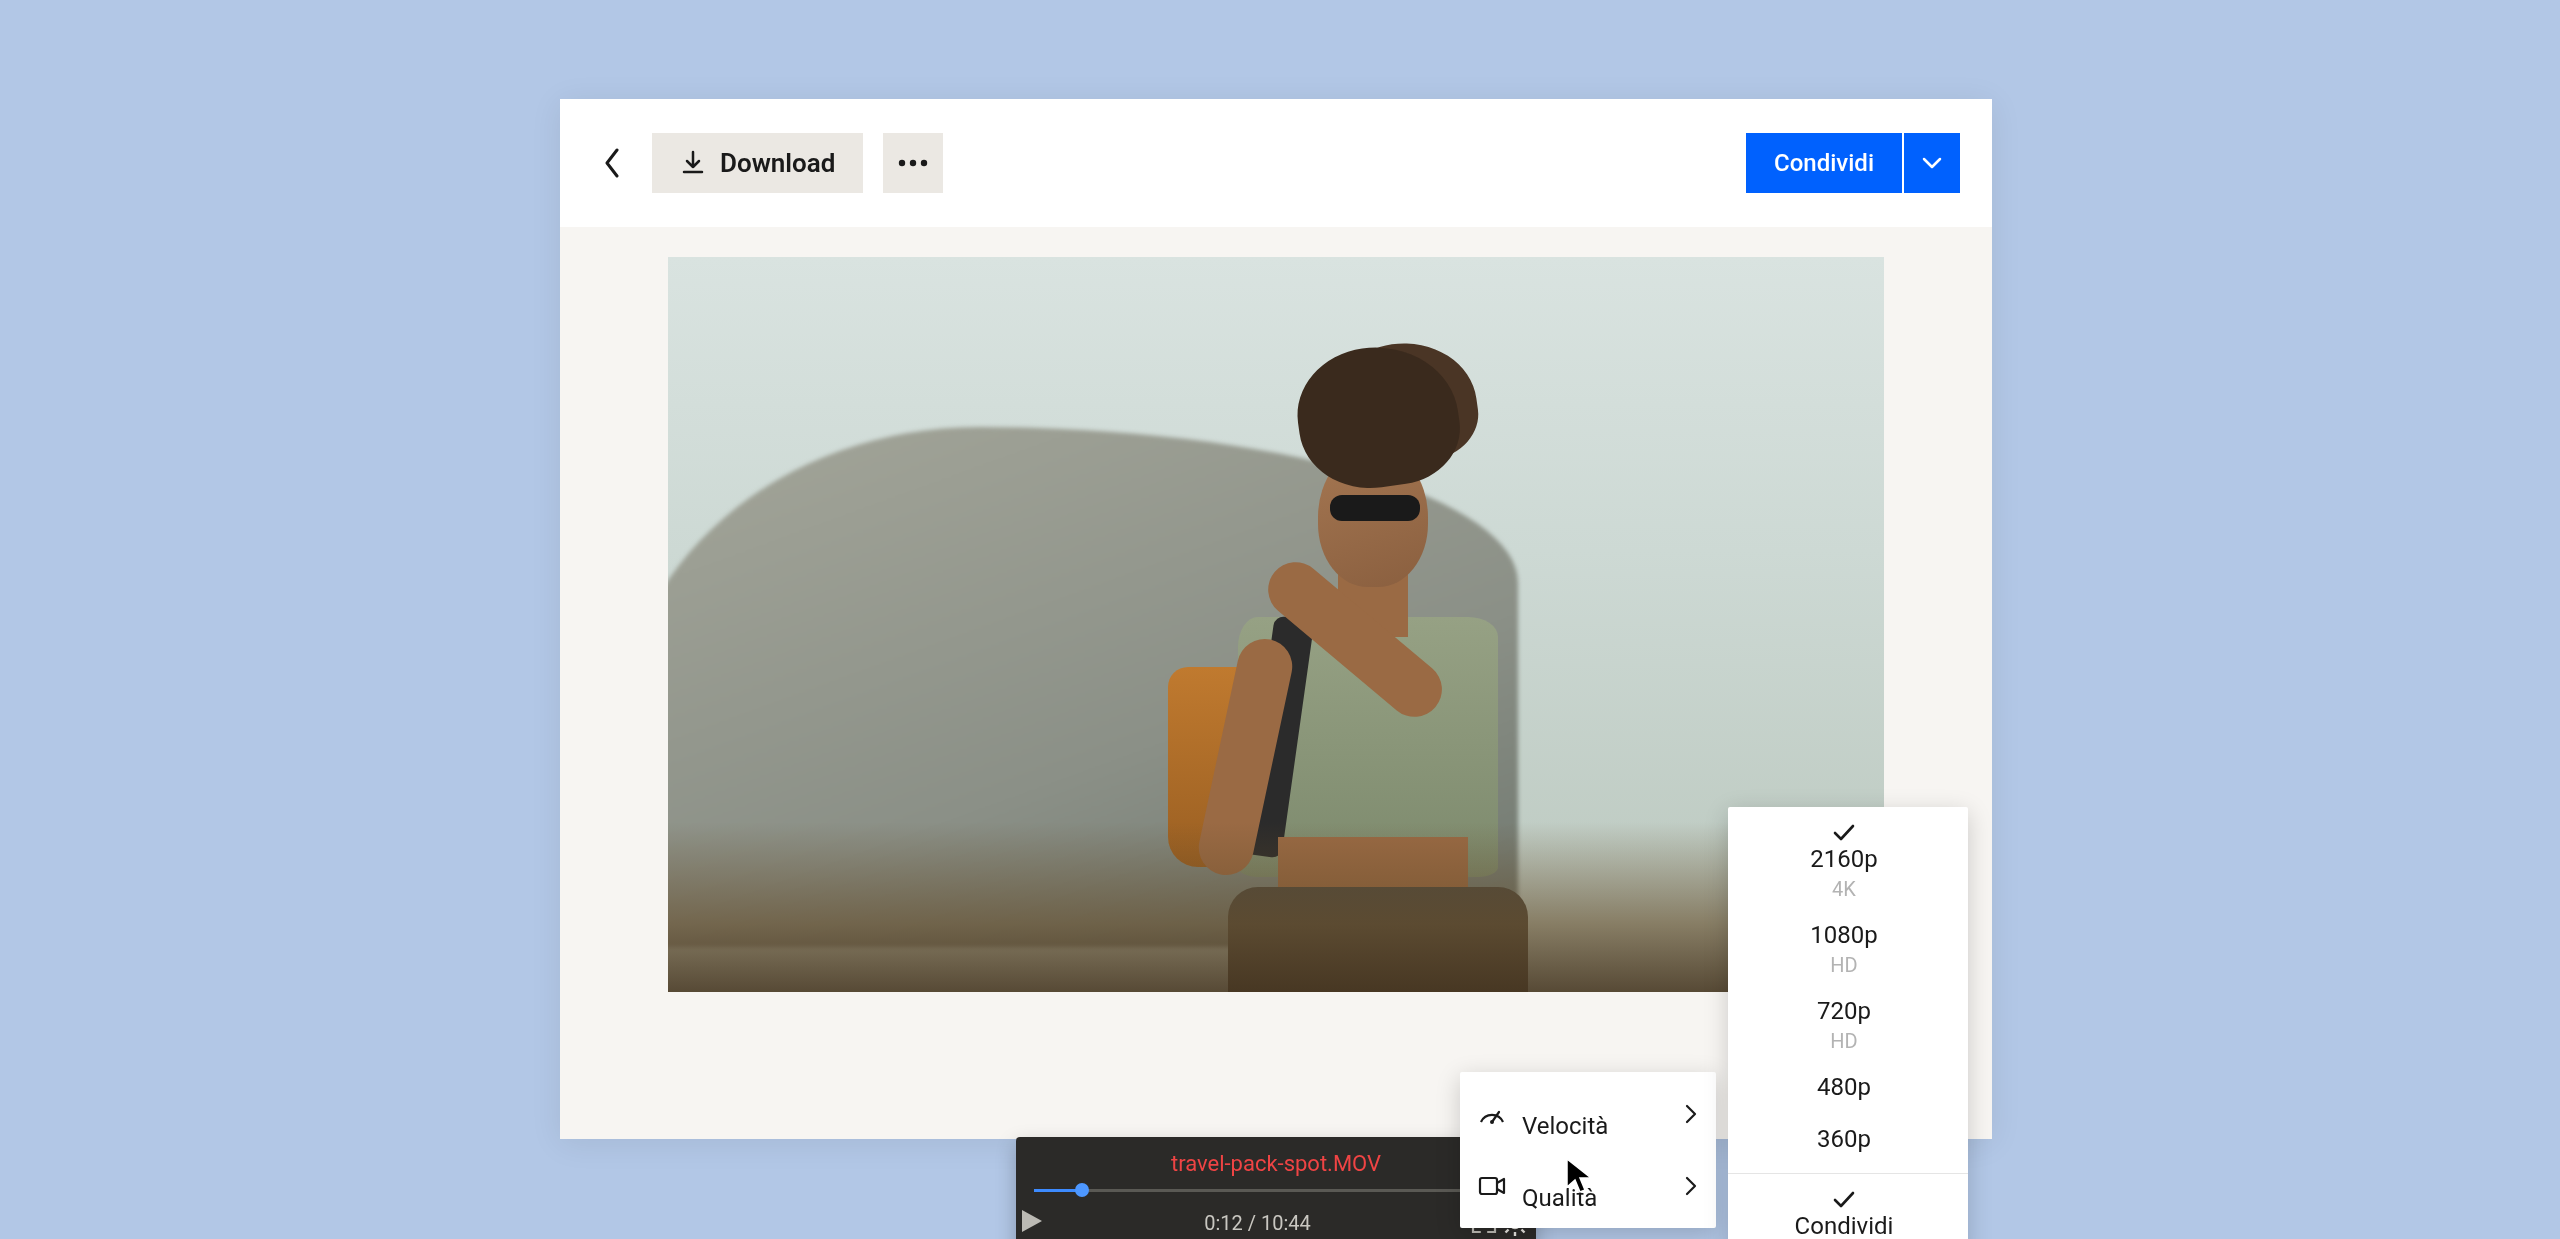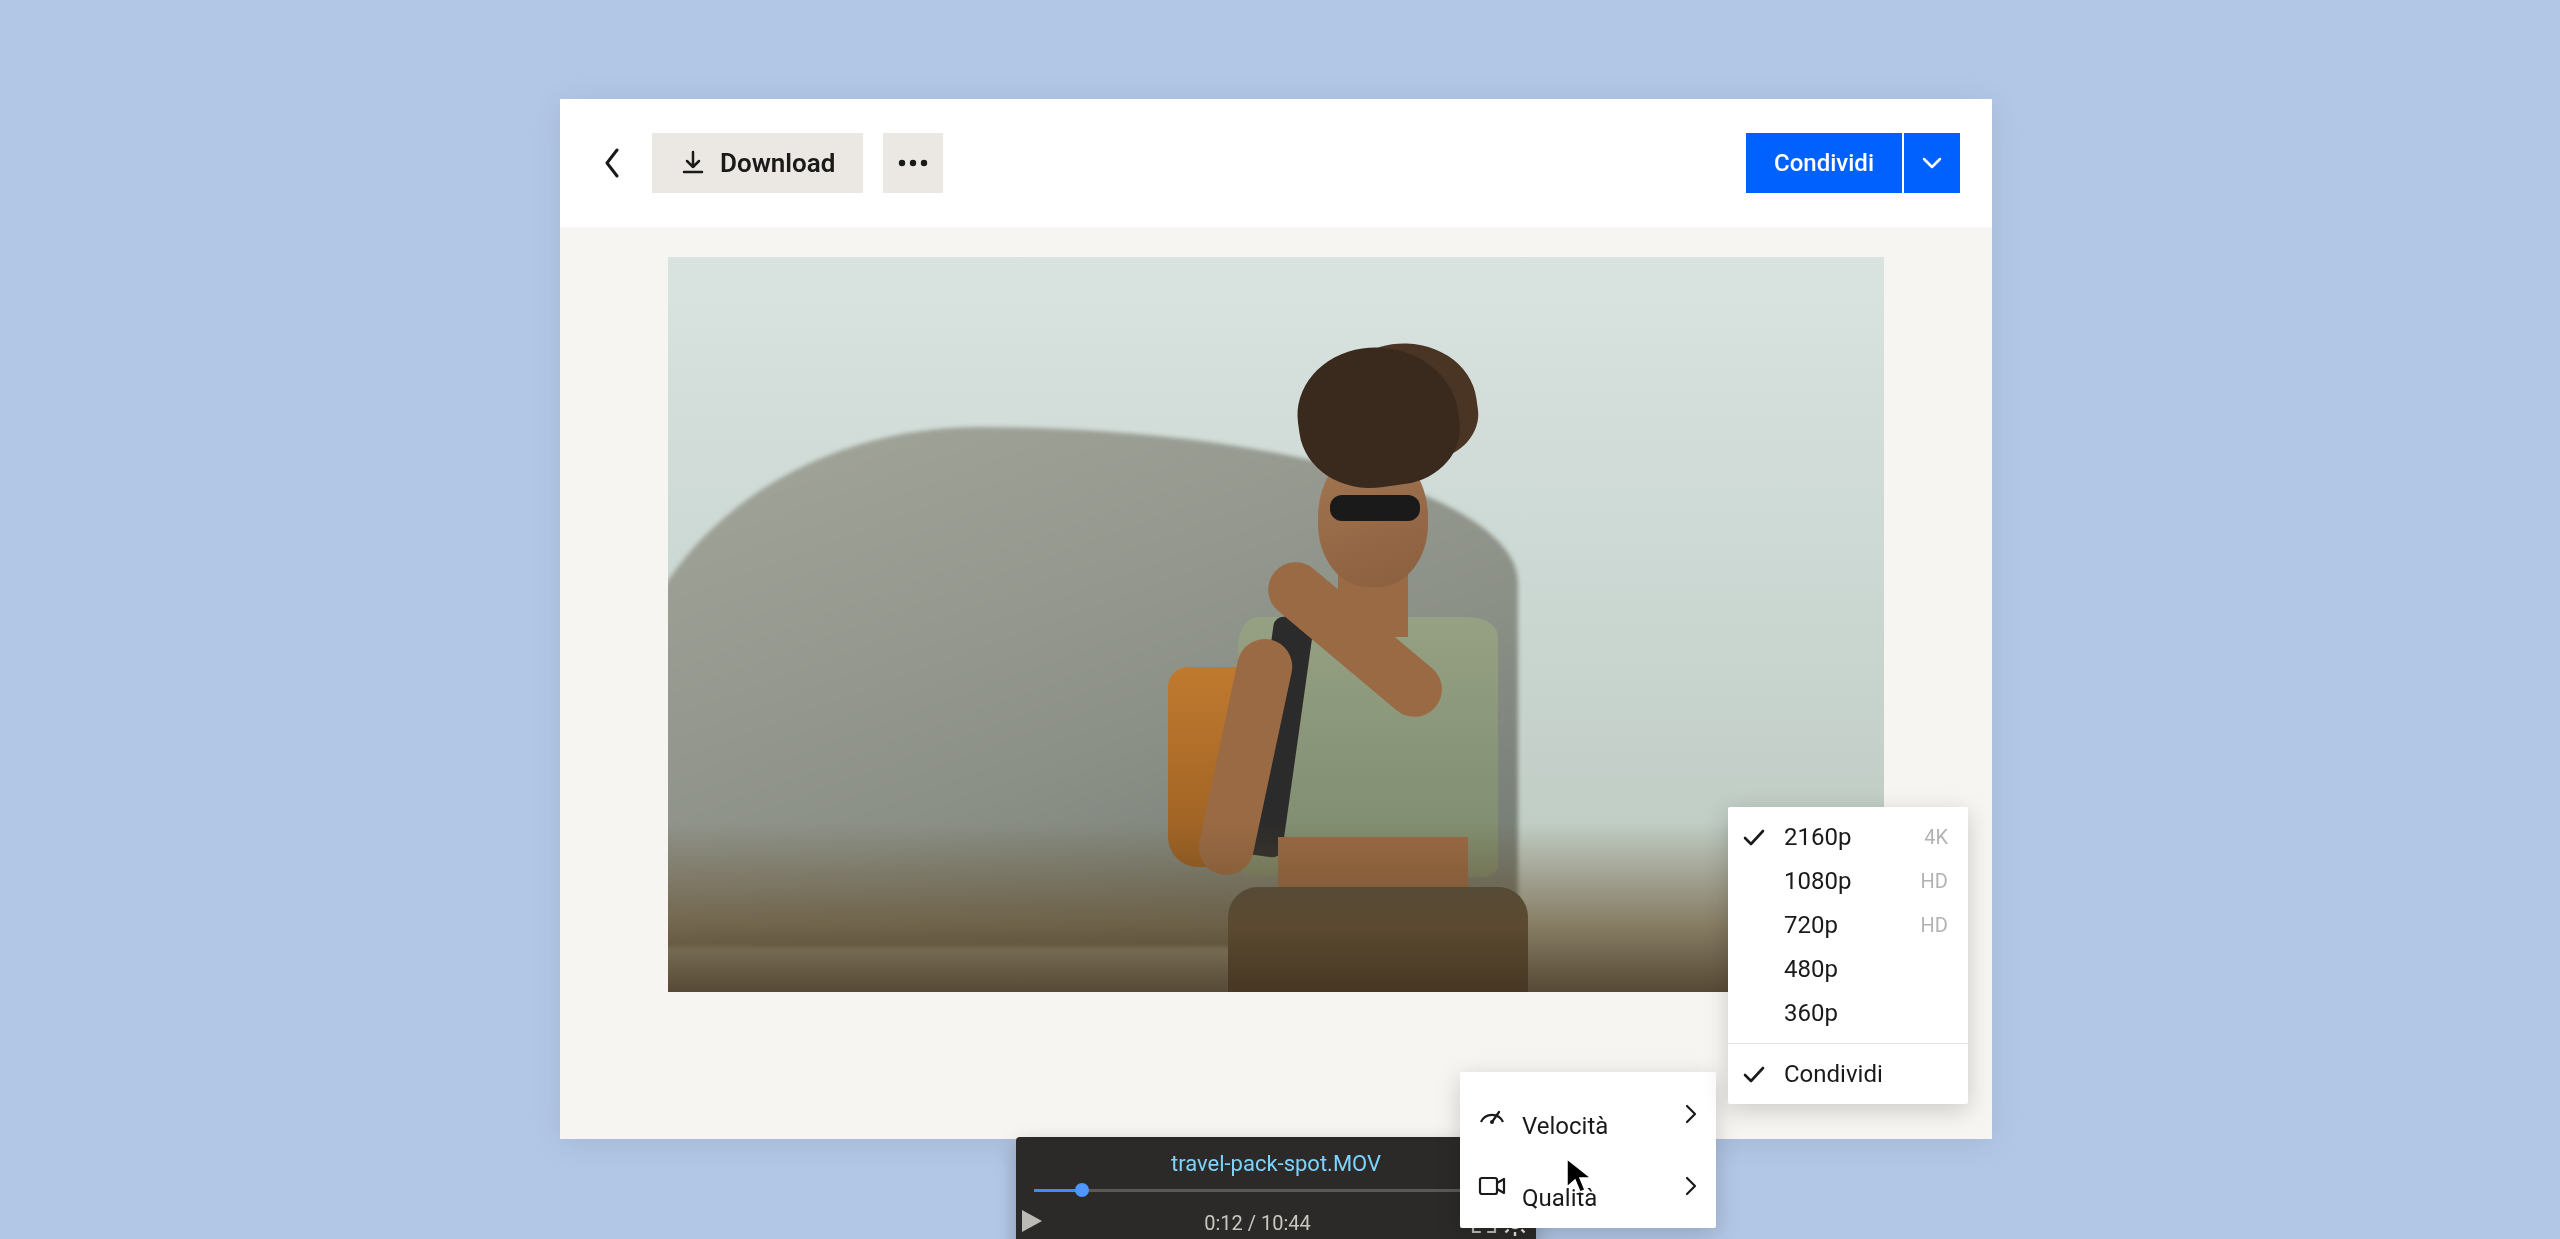--- a/index.html
+++ b/index.html
@@ -203,21 +203,21 @@
     width: 520px;
     background: #2b2a28;
     border-radius: 4px;
     box-shadow: 0 8px 20px rgba(0,0,0,0.25);
     color: #e5e3de;
     padding: 14px 0 12px 0;
   }
   .player-title {
     text-align: center;
     font-size: 22px;
-    color: #7dd3fc;
+    color: #ef4444;
     margin-bottom: 10px;
   }
   .progress-row {
     position: relative;
     height: 8px;
     margin: 0 18px 12px 18px;
   }
   .progress-track {
     position: absolute; left:0; right:0; top: 3px; height: 3px;
     background: #5a5954;
@@ -293,21 +293,22 @@
     border-radius: 2px;
     padding: 8px 0;
   }
   .quality-item {
     display: flex;
     align-items: center;
     padding: 8px 20px 8px 12px;
     font-size: 24px;
     color: #1a1a1a;
     cursor: pointer;
-    gap: 16px;
+    gap: 4px;
+    flex-direction: column;
   }
   .check-col {
     width: 28px;
     display: flex;
     justify-content: center;
   }
   .q-label { flex: 1; }
   .q-tag { color: #b3b3b3; font-size: 20px; }
   .quality-sep {
     height: 1px; background: #e5e5e5; margin: 8px 0;

